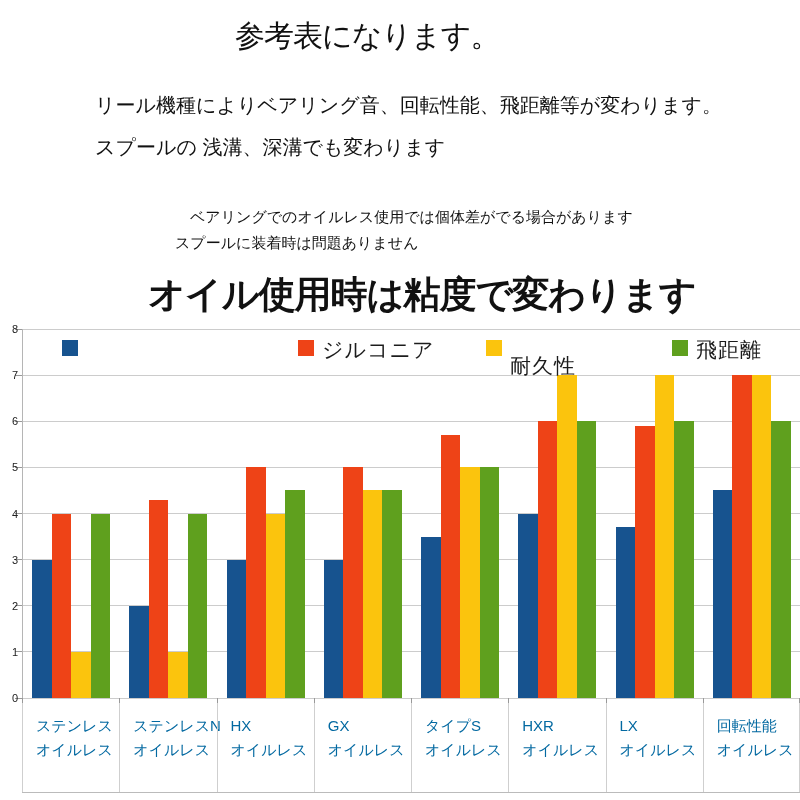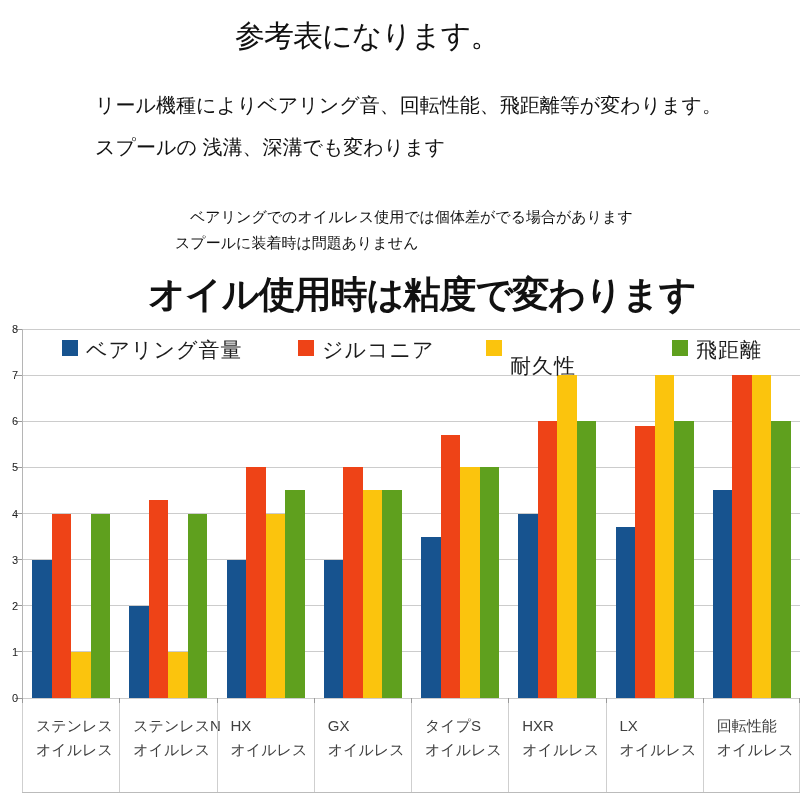--- a/index.html
+++ b/index.html
@@ -16,21 +16,21 @@
   .subtitle{left:148px;top:270px;font-size:37px;font-weight:600;letter-spacing:-1px;white-space:nowrap;}
   #chart{position:absolute;left:0;top:0;width:800px;height:800px;}
   .gridline{position:absolute;height:1px;background:#cccccc;}
   .axis-line{position:absolute;width:1px;background:#b5b5b5;}
   .ytick{position:absolute;height:1px;width:7px;background:#999999;}
   .ylabel{position:absolute;width:16px;text-align:right;font-size:11px;color:#222;line-height:12px;}
   .bar{position:absolute;}
   .cat-sep{position:absolute;width:1px;background:#cfcfcf;}
   .cat-tick{position:absolute;width:1px;height:5px;background:#999999;}
   .bottom-border{position:absolute;height:1px;background:#bbbbbb;}
-  .cat-label{position:absolute;font-size:15px;line-height:24px;color:#404040;white-space:nowrap;}
+  .cat-label{position:absolute;font-size:15px;line-height:24px;color:#0369a1;white-space:nowrap;}
   .legend-swatch{position:absolute;width:16px;height:16px;}
   .legend-label{position:absolute;font-size:21px;font-weight:500;color:#1c1c1c;white-space:nowrap;letter-spacing:1px;}
 </style>
 </head>
 <body>
 
 <div class="abs page-title">参考表になります。</div>
 <div class="abs intro1">リール機種によりベアリング音、回転性能、飛距離等が変わります。</div>
 <div class="abs intro2">スプールの 浅溝、深溝でも変わります</div>
 <div class="abs note1">ベアリングでのオイルレス使用では個体差がでる場合があります</div>
@@ -143,20 +143,19 @@
     <div class="cat-sep" style="left: 702.75px; top: 698px; height: 94px;"></div>
     <div class="cat-tick" style="left: 702.75px; top: 698px;"></div>
     <div class="cat-label" style="left: 716.75px; top: 714px;">
       <div>回転性能</div>
       <div>オイルレス</div>
     </div>
     <div class="cat-sep" style="left: 799px; top: 698px; height: 94px;"></div>
     <div class="cat-tick" style="left: 799px; top: 698px;"></div>
     <div class="bottom-border" style="left: 22px; top: 792px; width: 778px;"></div>
     <div class="legend-swatch" style="left: 62px; top: 340px; background: rgb(23, 83, 143);"></div>
-    <div class="legend-label" style="left: 86px; top: 336px;">ベアリング音量</div>
     <div class="legend-swatch" style="left: 298px; top: 340px; background: rgb(238, 67, 23);"></div>
     <div class="legend-label" style="left: 322px; top: 336px;">ジルコニア</div>
     <div class="legend-swatch" style="left: 486px; top: 340px; background: rgb(251, 196, 13);"></div>
     <div class="legend-label" style="left: 510px; top: 352px;">耐久性</div>
     <div class="legend-swatch" style="left: 672px; top: 340px; background: rgb(95, 160, 30);"></div>
     <div class="legend-label" style="left: 696px; top: 336px;">飛距離</div>
   </div>
 
 </body></html>

